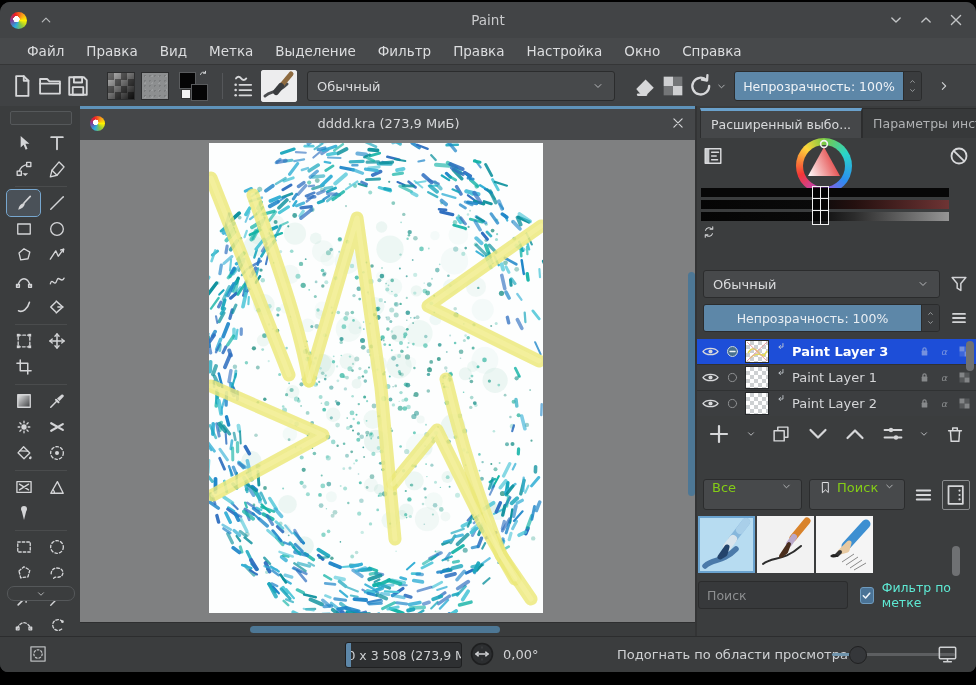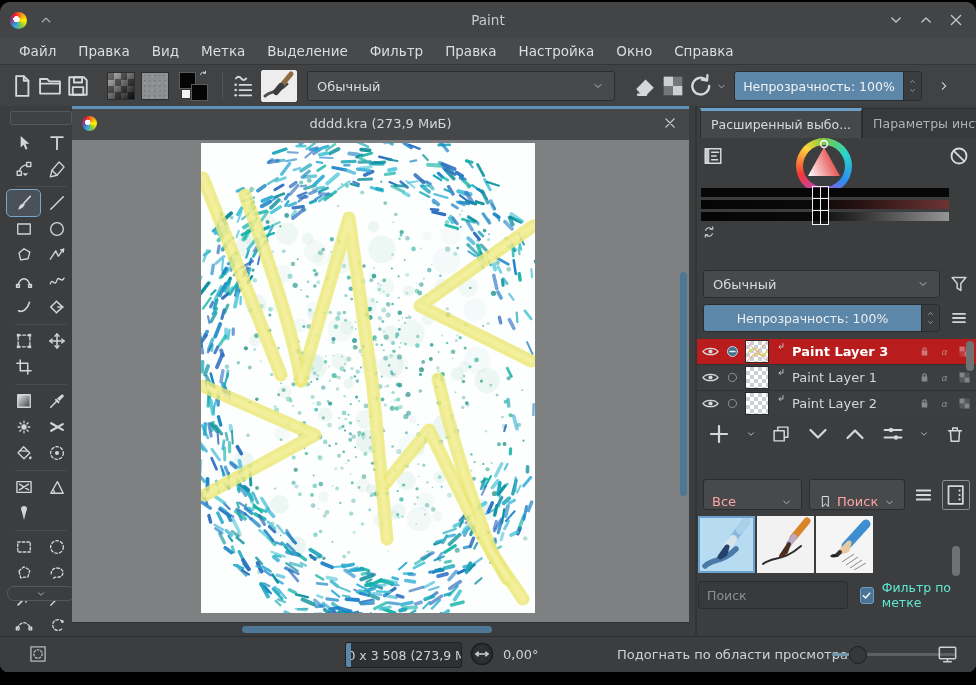--- a/index.html
+++ b/index.html
@@ -9,21 +9,21 @@
   
   .titlebar{position:relative;height:36px;background:#424446;display:flex;align-items:center;padding:0 10px;}
   .krita-logo{width:17px;height:17px;border-radius:50%;flex:none;
     background:radial-gradient(circle at 38% 42%, #ffffff 0 21%, rgba(255,255,255,0) 23%),
     conic-gradient(from 210deg,#29abe2,#7f3f98,#ed1c24,#f7941d,#fff200,#8dc63f,#29abe2);}
   .shade-btn{margin-left:10px;color:#b8babc;width:18px;height:18px;}
   .win-title{position:absolute;left:0;right:0;text-align:center;color:#c9cacc;font-size:13.5px;pointer-events:none;}
   .win-btns{margin-left:auto;display:flex;gap:10px;z-index:2;}
   .win-btn{width:20px;height:20px;color:#c2c4c6;}
   
-  .menubar{height:26px;background:#47494b;display:flex;align-items:flex-start;padding-left:8px;}
+  .menubar{height:26px;background:#47494b;display:flex;align-items:flex-start;padding-left:16px;}
   .menu-item{padding:0 11px;line-height:26px;color:#dcdddf;font-size:13.5px;cursor:default;}
   
   .toolbar{height:42px;background:#404244;border-top:1px solid #353637;display:flex;align-items:center;padding:0 8px;}
   .tb-btn{width:28px;height:28px;display:flex;align-items:center;justify-content:center;color:#d6d7d9;flex:none;}
   .tb-sep{width:1px;height:26px;background:#55575a;margin:0 6px;flex:none;}
   .swatch{width:26px;height:26px;border:1px solid #2c2d2e;flex:none;margin:0 3px;}
   .swatch.gradient{background-image:linear-gradient(135deg,rgba(0,0,0,0) 0%,rgba(0,0,0,.88) 100%),
      conic-gradient(#b9b9b9 25%,#6e6e6e 0 50%,#b9b9b9 0 75%,#6e6e6e 0);background-size:100% 100%,13px 13px;}
   .swatch.pattern{background:#8d8f90;background-image:radial-gradient(#7c7e7f 1px,transparent 1px),radial-gradient(#9b9d9e 1px,transparent 1px);background-size:5px 5px,7px 7px;}
   .fgbg{position:relative;width:32px;height:32px;flex:none;margin:0 6px;}
@@ -48,21 +48,21 @@
   .tool-grid{display:flex;flex-wrap:wrap;width:68px;margin:0 auto;}
   .tool-cell{width:33px;height:26px;display:flex;align-items:center;justify-content:center;color:#d4d5d7;border-radius:4px;}
   .tool-cell .ic{width:20px;height:20px;}
   .tool-cell.selected{background:#4a5158;outline:1px solid #77a7cf;}
   .tool-sep{width:100%;height:8px;position:relative;}
   .tool-sep::after{content:"";position:absolute;left:8px;right:8px;top:4px;height:1px;background:#4a4c4d;}
   .tool-scroll{position:absolute;left:3px;right:3px;bottom:36px;height:13px;border:1px solid #55585a;border-radius:7px;
      background:#3b3d3e;display:flex;align-items:center;justify-content:center;color:#c9cbcd;}
   .tool-scroll .ic{width:12px;height:12px;}
   
-  .mdi{position:absolute;left:72px;top:0;width:617px;bottom:0;}
+  .mdi{position:absolute;left:80px;top:0;width:617px;bottom:0;}
   .subwindow{position:absolute;inset:0;border-top:3px solid #5f93ba;background:#454749;}
   .subtitle{height:28px;display:flex;align-items:center;padding:0 10px;position:relative;}
   .subtitle .t{position:absolute;left:0;right:0;text-align:center;color:#d5d6d8;font-size:13px;pointer-events:none;}
   .subtitle .close{margin-left:auto;width:18px;height:18px;color:#d2d3d5;z-index:2;}
   .viewport{position:absolute;left:0;right:0;top:31px;bottom:14px;background:#7f8081;overflow:hidden;}
   .page{position:absolute;left:129px;top:3px;width:334px;height:470px;background:#fdfefe;}
   .vthumb{position:absolute;right:2px;top:132px;width:7px;height:224px;border-radius:4px;background:#4d7795;}
   .hscroll{position:absolute;left:0;right:0;bottom:0;height:14px;background:#3a3c3d;border-top:1px solid #2e2f30;}
   .hthumb{position:absolute;left:170px;width:250px;top:3px;height:7px;border-radius:4px;background:#4d7795;}
   
@@ -98,37 +98,37 @@
   .layers-blend .combo{flex:1;height:26px;}
   .funnel{width:22px;height:22px;color:#d2d3d5;flex:none;}
   .layers-op{margin:6px 6px 0;display:flex;gap:8px;align-items:center;}
   .lop-box{flex:1;display:flex;height:26px;border:1px solid #2b2c2d;border-radius:3px;overflow:hidden;}
   .lop-fill{flex:1;background:#5d87a8;color:#e9eef3;display:flex;align-items:center;justify-content:center;font-size:12.5px;}
   .lop-spin{width:17px;background:#3a3c3e;display:flex;flex-direction:column;align-items:center;justify-content:center;color:#cfd1d3;border-left:1px solid #2b2c2d;}
   .lop-spin .s{width:11px;height:9px;}
   .hamb{width:22px;height:18px;color:#d2d3d5;flex:none;}
   .layer-list{position:relative;margin-top:7px;background:#303233;}
   .layer-row{height:25px;margin-bottom:1px;background:#3c3e40;display:flex;align-items:center;padding:0 4px;gap:5px;}
-  .layer-row.selected{background:#b91c1c;}
+  .layer-row.selected{background:#1d4ed8;}
   .layer-row .eye{width:19px;height:19px;color:#d8d9db;flex:none;}
   .layer-row .vis{width:15px;height:15px;color:#8f9193;flex:none;}
   .layer-row .thumb{width:22px;height:21px;flex:none;position:relative;border:1px solid #26282a;
      background:repeating-conic-gradient(#cdd0d2 0 25%,#ffffff 0 50%);background-size:8px 8px;}
   .layer-row .thumb svg{position:absolute;inset:0;}
   .layer-row .corner{width:13px;height:13px;color:#c9ced4;flex:none;align-self:flex-start;margin-top:1px;}
   .layer-row .nm{flex:1;font-size:13px;color:#d5d6d8;white-space:nowrap;overflow:hidden;}
   .layer-row.selected .nm{color:#fff;font-weight:bold;}
   .layer-row .ric{width:15px;height:15px;flex:none;opacity:.45;color:#e2e4e6;}
   .layer-scroll{position:absolute;right:2px;top:2px;width:8px;height:30px;border-radius:4px;background:#6f7173;}
   .layer-btns{display:flex;align-items:center;justify-content:space-between;padding:5px 10px 0;color:#d6d7d9;}
   .lb{height:24px;display:flex;align-items:center;justify-content:center;}
   
   .presets-docker{top:370px;height:160px;}
   .pctrl{display:flex;align-items:center;margin:3px 6px 0;gap:7px;}
-  .pcombo{display:flex;align-items:flex-end;height:29px;background:#47494b;border:1px solid #2b2c2d;border-radius:3px;padding:0 8px;color:#fca5a5;}
+  .pcombo{display:flex;align-items:flex-start;height:29px;background:#47494b;border:1px solid #2b2c2d;border-radius:3px;padding:0 8px;color:#84cc16;}
   .pcombo.all{width:92px;}
   .pcombo.tag{width:88px;gap:4px;}
   .pcombo .chev{margin-left:auto;width:13px;height:13px;color:#bfc1c3;}
   .pcombo .bm{width:15px;height:15px;color:#e0e1e3;}
   .pbtn{width:30px;height:28px;display:flex;align-items:center;justify-content:center;color:#d6d7d9;}
   .pbtn.box{border:1px solid #8a8c8e;border-radius:2px;}
   .pthumbs{position:relative;display:flex;gap:2px;margin:6px 0 0 1px;height:58px;}
   .pthumb{width:57px;height:57px;flex:none;position:relative;overflow:hidden;}
   .pthumb.selected{outline:2px solid #6aa3cf;outline-offset:-2px;}
   .pscroll{position:absolute;right:16px;top:4px;width:8px;height:30px;border-radius:4px;background:#6f7173;}

